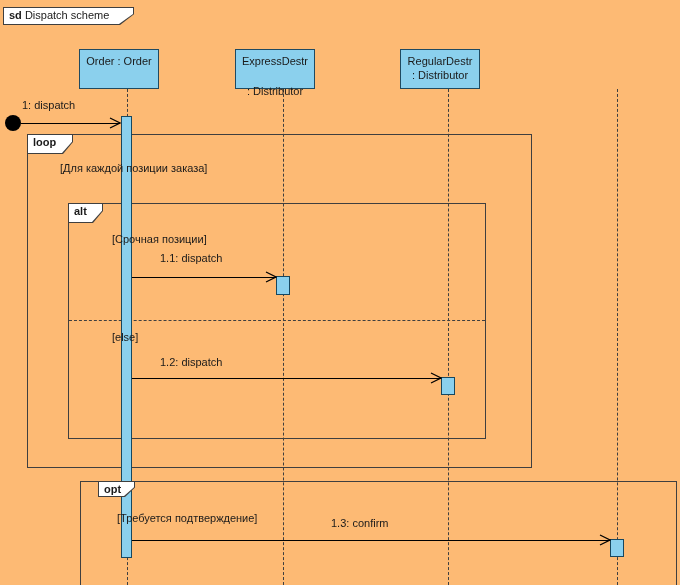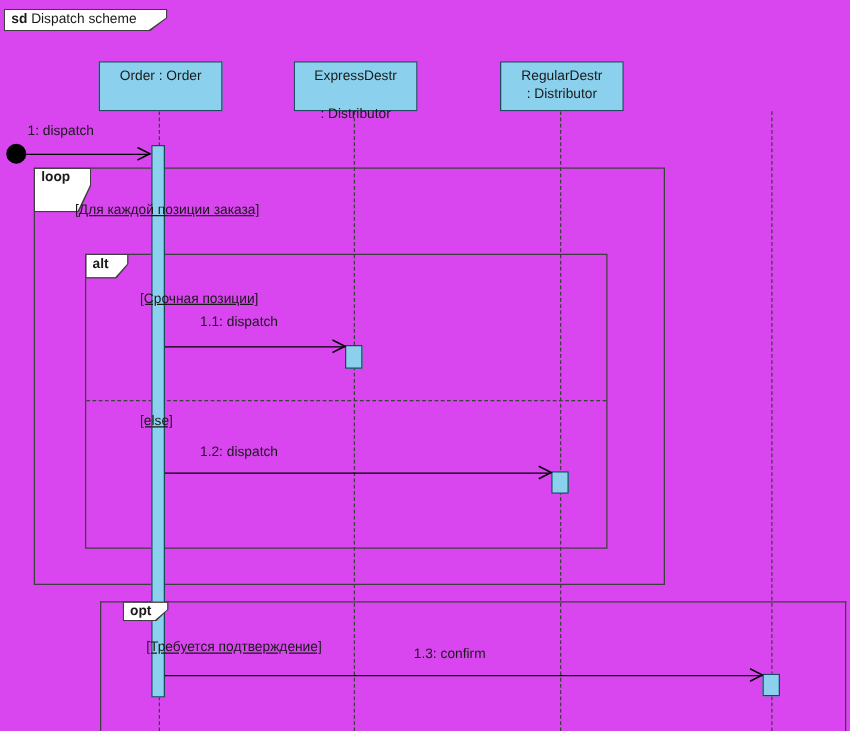--- a/index.html
+++ b/index.html
@@ -1,24 +1,24 @@
 <!DOCTYPE html>
 <html><head>
 <meta charset="utf-8">
 <style>
   html,body{margin:0;padding:0;background:#fff;}
   .diagram{
-    position:relative;width:680px;height:585px;background:#d946ef;overflow:hidden;
+    position:relative;width:680px;height:585px;background:#fdba74;overflow:hidden;
     font-family:"Liberation Sans",sans-serif;font-size:11px;color:#1a1a1a;
   }
   
   .dash{position:absolute;width:0;border-left:1px dashed #3f3f3f;z-index:1;}
   
   .head{
-    position:absolute;width:99px;height:40px;box-sizing:border-box;
+    position:absolute;width:80px;height:40px;box-sizing:border-box;
     background:#8BD0ED;border:1px solid #1F4A61;z-index:3;
     display:flex;flex-direction:column;align-items:center;justify-content:flex-start;
     padding-top:4px;text-align:center;line-height:14px;
   }
   
   .act{position:absolute;background:#8BD0ED;border:1px solid #17475F;box-sizing:border-box;z-index:3;}
   
   .frag{position:absolute;border:1px solid #3f3f3f;box-sizing:border-box;background:transparent;z-index:2;}
   .frag.noBottom{border-bottom:none;}
   
@@ -29,21 +29,21 @@
     clip-path:polygon(0 0,100% 0,100% 38%,calc(100% - 10px) 100%,0 100%);}
   .pent .plbl{position:absolute;left:6px;top:2px;font-weight:bold;white-space:nowrap;}
   .pent.sdp .bg{clip-path:polygon(0 0,100% 0,100% 40%,calc(100% - 14px) 100%,0 100%);}
   .pent.sdp .fg{clip-path:polygon(0 0,100% 0,100% 38%,calc(100% - 14px) 100%,0 100%);}
   .pent.sdp .plbl{font-weight:normal;}
   .pent.sdp .plbl b{font-weight:bold;}
   
   .msg-line{position:absolute;height:0;border-top:1px solid #000;z-index:5;}
   .arrow{position:absolute;width:12px;height:12px;z-index:6;}
   .mlabel{position:absolute;white-space:nowrap;z-index:6;color:#1a1a1a;}
-  .guard{position:absolute;white-space:nowrap;z-index:4;color:#1a1a1a;text-decoration:underline;}
+  .guard{position:absolute;white-space:nowrap;z-index:4;color:#1a1a1a;}
   .sep{position:absolute;height:0;border-top:1px dashed #3f3f3f;z-index:2;}
   .found{position:absolute;width:16px;height:16px;border-radius:50%;background:#000;z-index:6;}
   .lbl-line{display:block;}
 </style>
 </head>
 <body>
 
 <div class="diagram">
 
   <div class="pent sdp" style="left:3px;top:7px;width:131px;height:18px;">
@@ -63,21 +63,21 @@
   <div class="head" style="left:235px;top:49px;gap:16px;">
     <span class="lbl-line">ExpressDestr</span>
     <span class="lbl-line">: Distributor</span>
   </div>
   <div class="head" style="left:400px;top:49px;text-align:center;">
     <span class="lbl-line">RegularDestr</span>
     <span class="lbl-line">: Distributor</span>
   </div>
 
   <div class="frag" style="left:27px;top:134px;width:505px;height:334px;"></div>
-  <div class="pent" style="left:27px;top:134px;width:46px;height:36px;">
+  <div class="pent" style="left:27px;top:134px;width:46px;height:20px;">
     <div class="bg"></div>
     <div class="fg"></div>
     <span class="plbl">loop</span>
   </div>
   <span class="guard" style="left:60px;top:162px;">[Для каждой позиции заказа]</span>
 
   <div class="frag" style="left:68px;top:203px;width:418px;height:236px;"></div>
   <div class="pent" style="left:68px;top:203px;width:35px;height:20px;">
     <div class="bg"></div>
     <div class="fg"></div>

